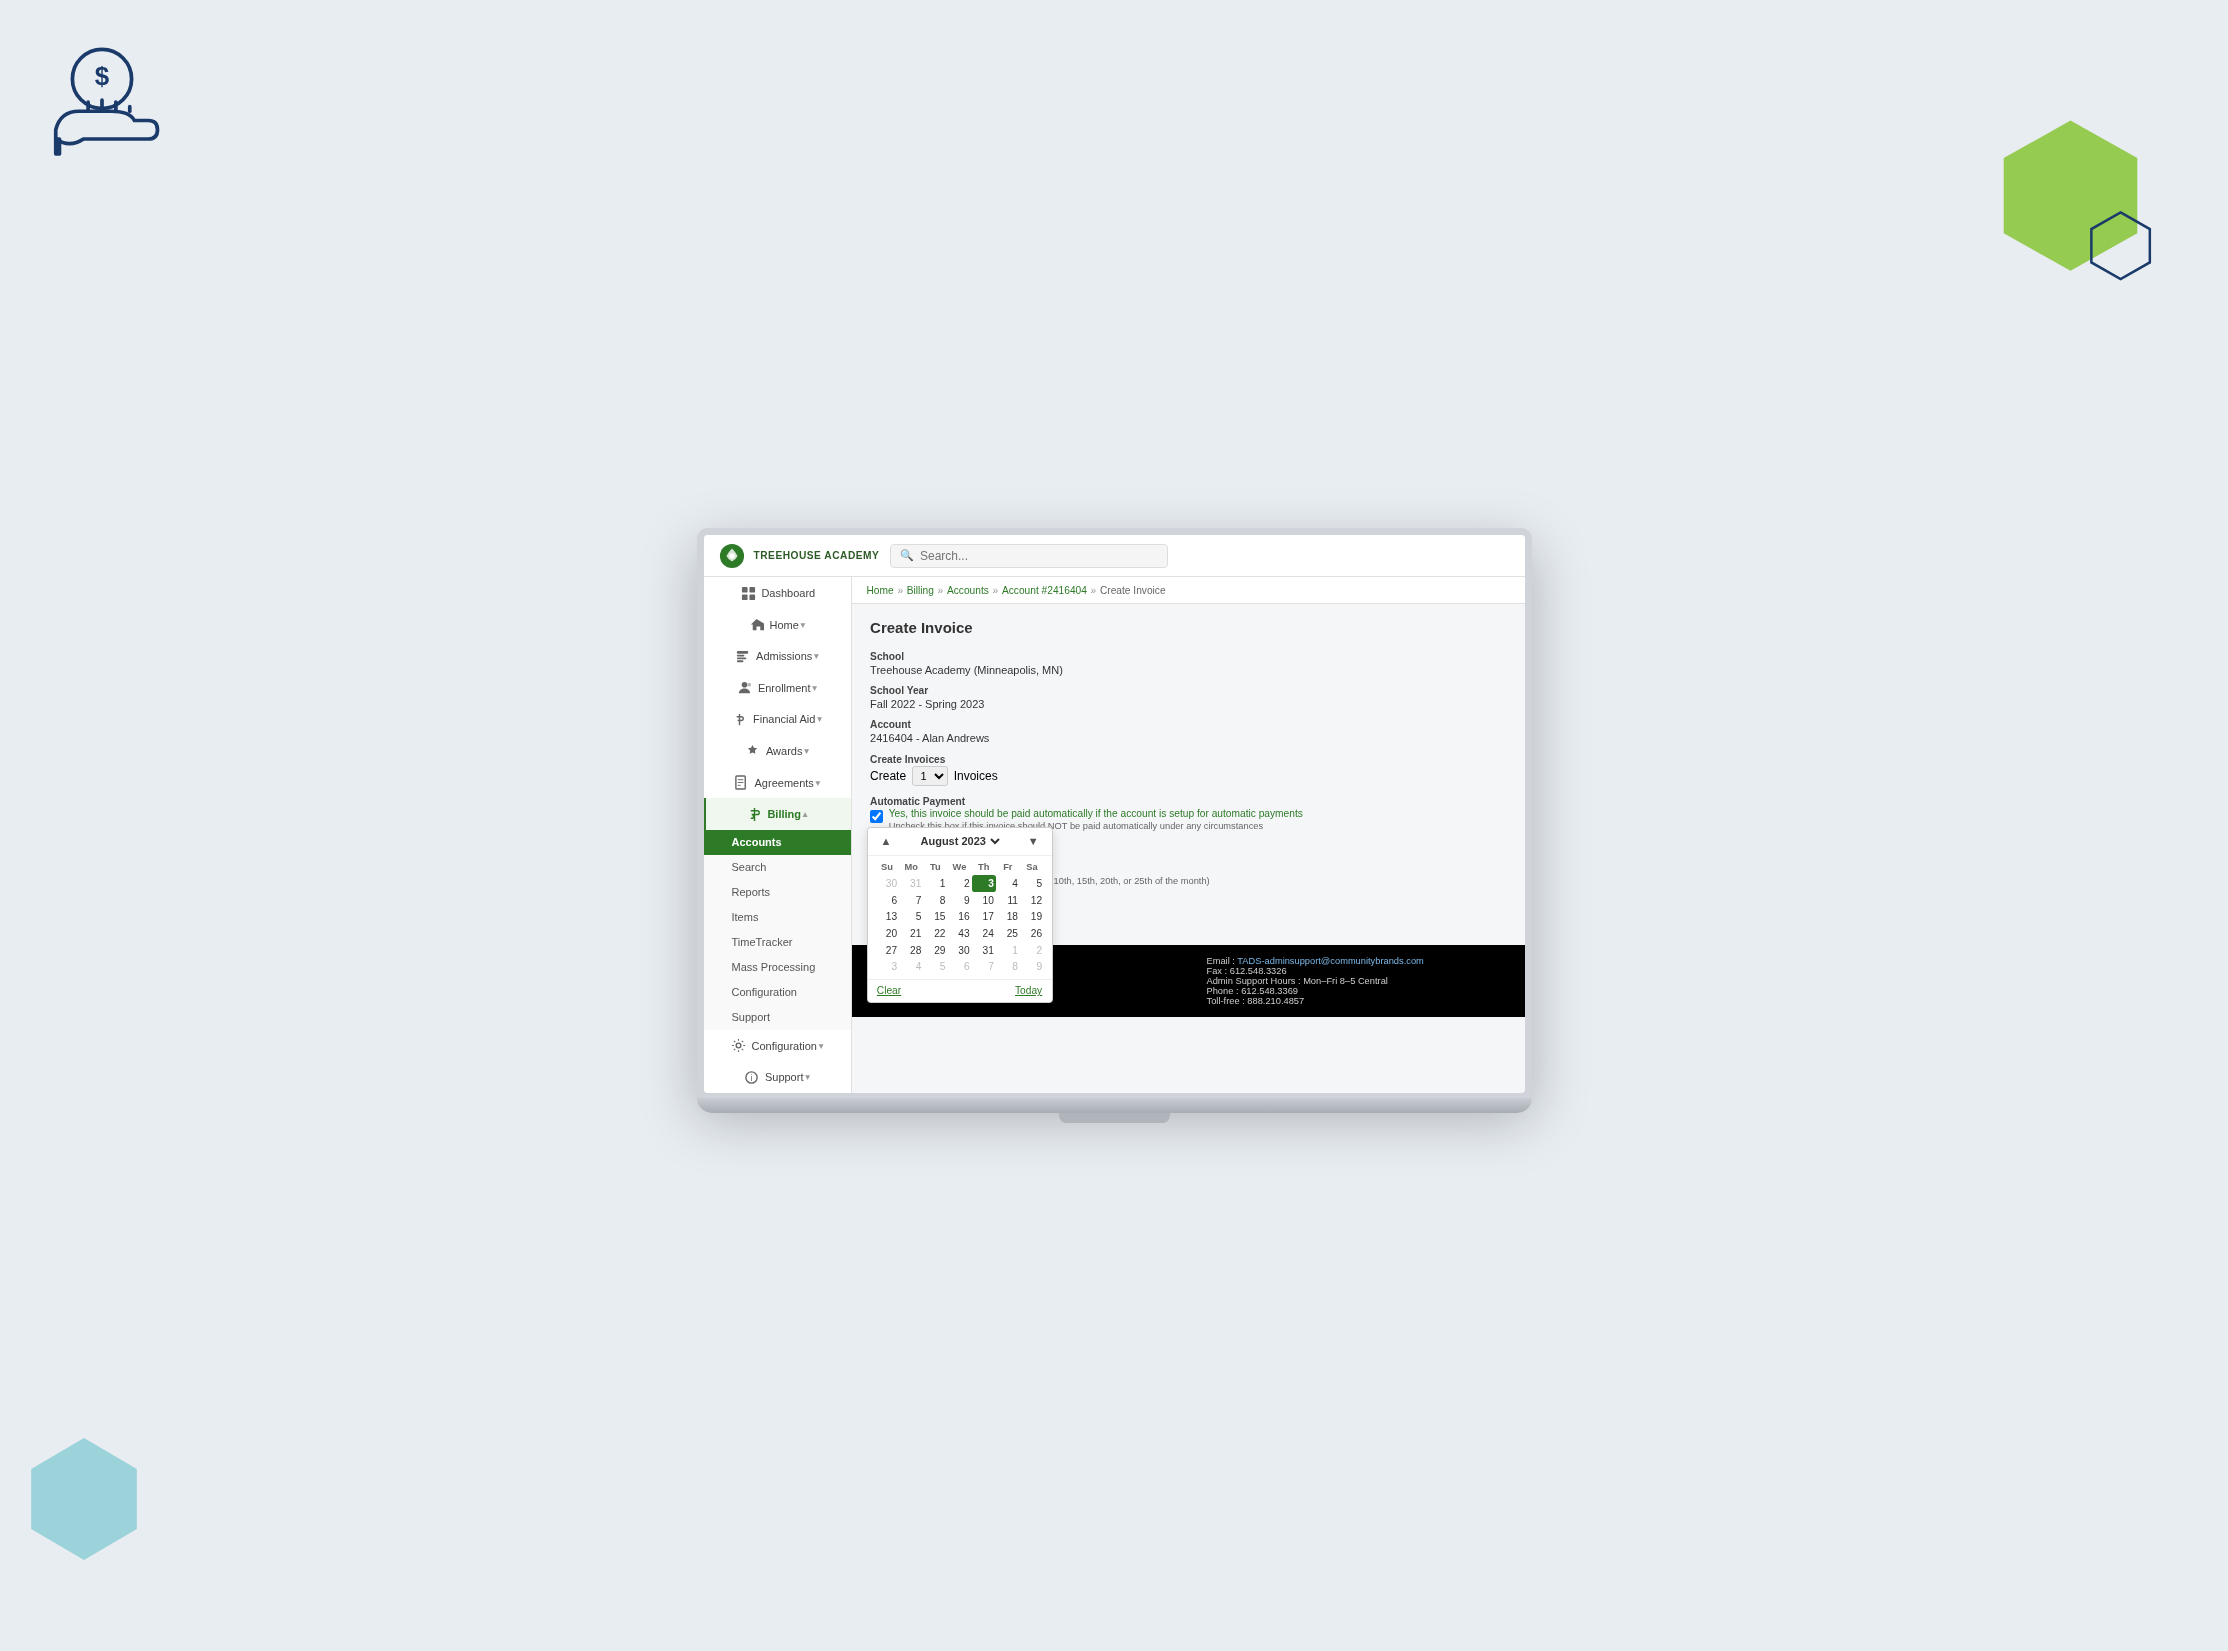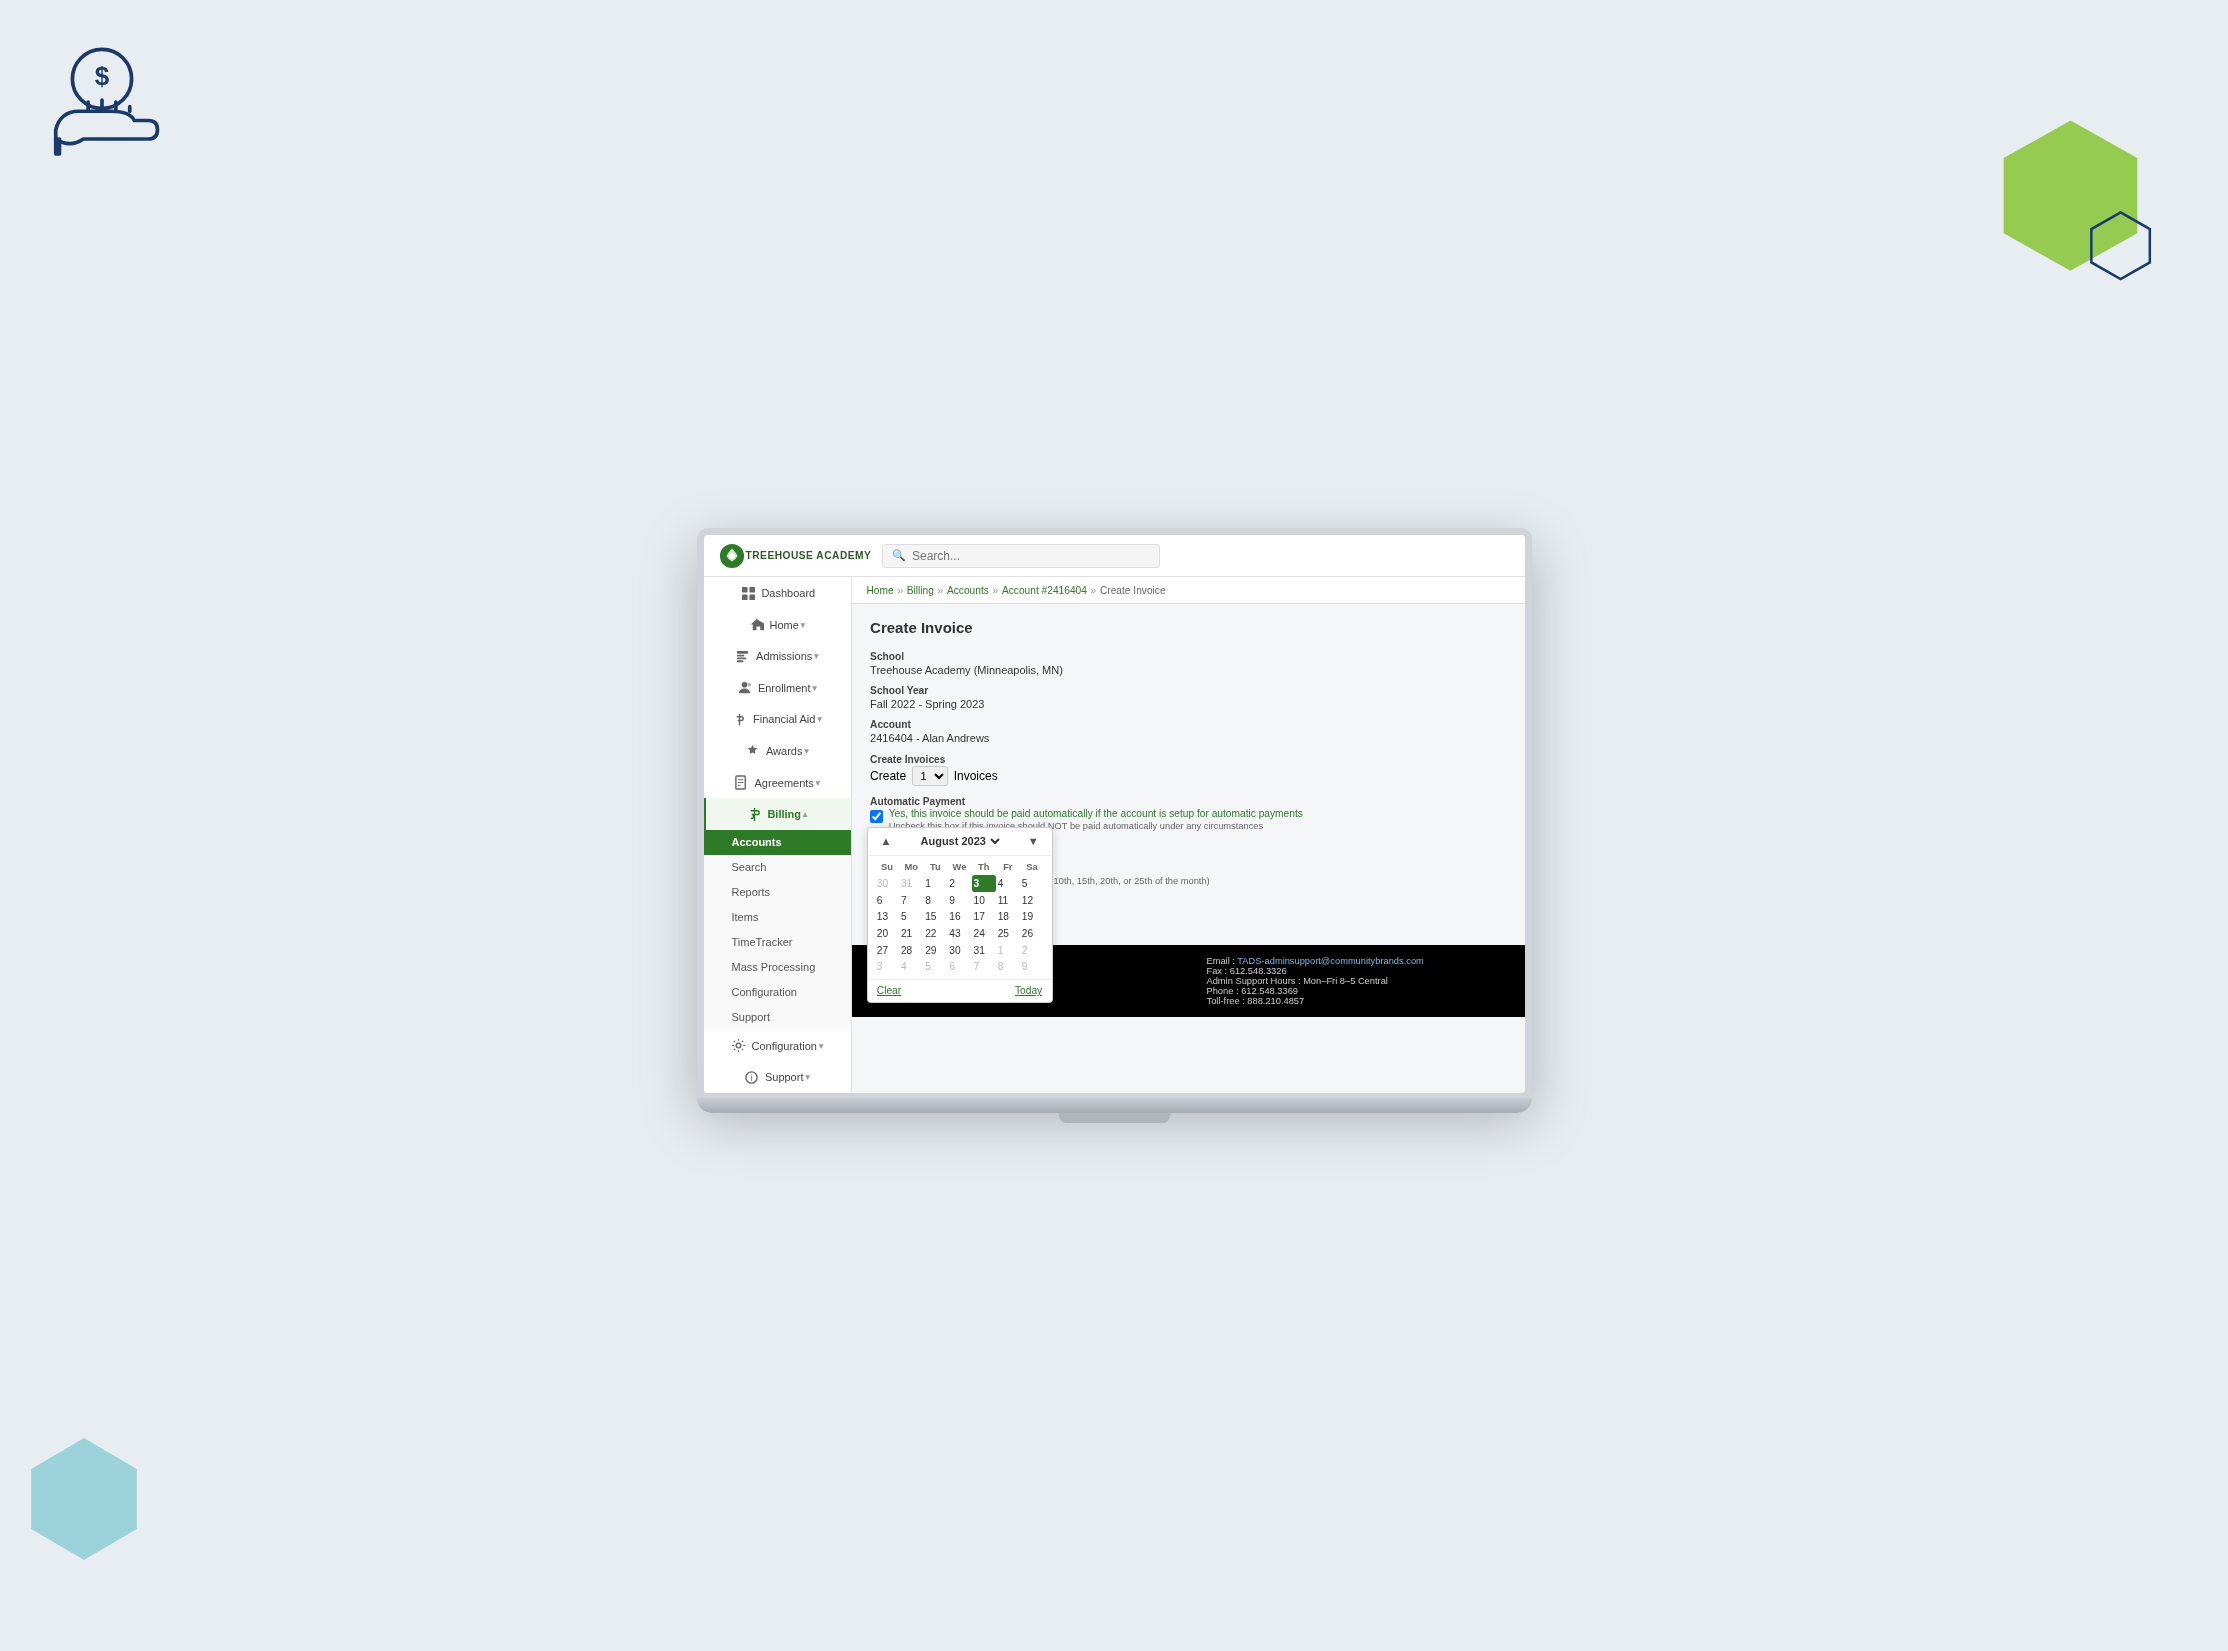--- a/index.html
+++ b/index.html
@@ -63,21 +63,21 @@
       background: #fff;
       display: flex;
       align-items: center;
       padding: 7.4px 15px;
       border-bottom: 0.9px solid #e0e0e0;
       gap: 11px;
     }
     .logo-area {
       display: flex;
       align-items: center;
-      gap: 1px;
+      gap: 9px;
       min-width: 148px;
     }
     .logo-icon {
       width: 26px;
       height: 26px;
     }
     .logo-text {
       font-size: 10.2px;
       font-weight: bold;
       color: #2d5a27;
@@ -326,21 +326,21 @@
     }
     .cal-dow {
       font-size: 9.3px;
       font-weight: bold;
       color: #666;
       padding: 1.9px 0;
     }
     .cal-week {
       display: grid;
       grid-template-columns: repeat(7, 1fr);
-      text-align: left;
+      text-align: right;
     }
     .cal-day {
       font-size: 10.2px;
       color: #333;
       padding: 2.8px 1.9px;
       cursor: pointer;
       border-radius: 2.8px;
     }
     .cal-day.other-month { color: #bbb; }
     .cal-day.today {

